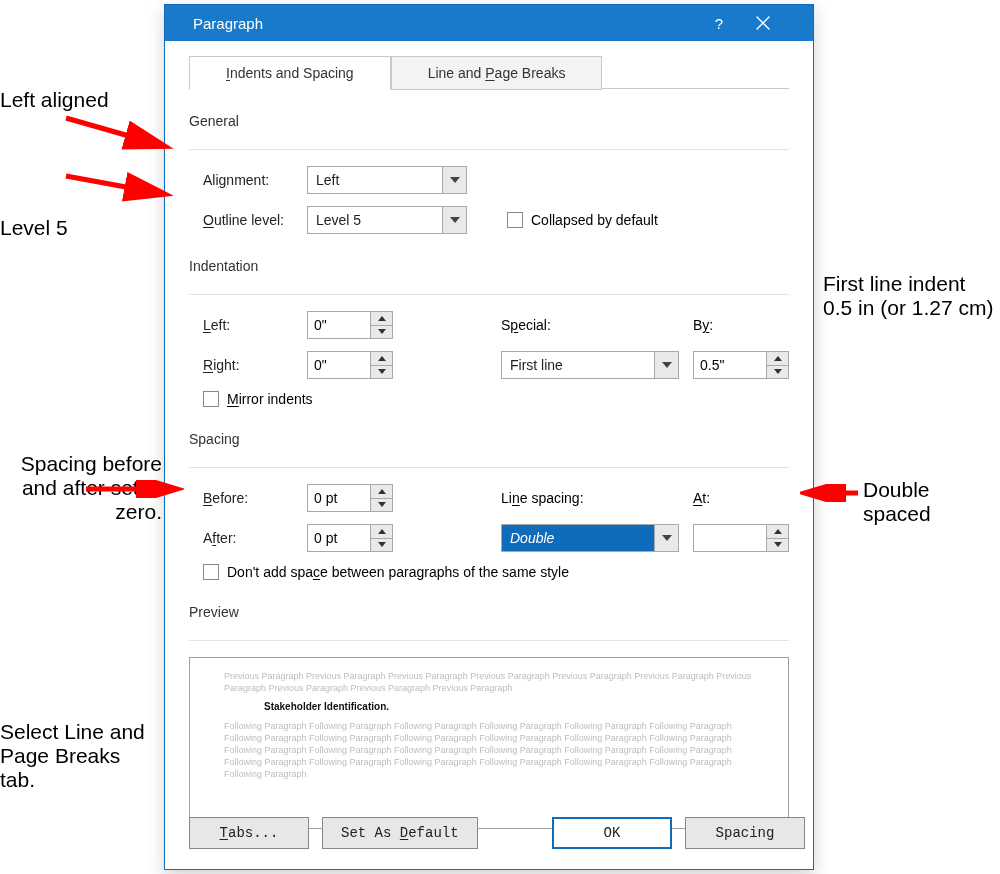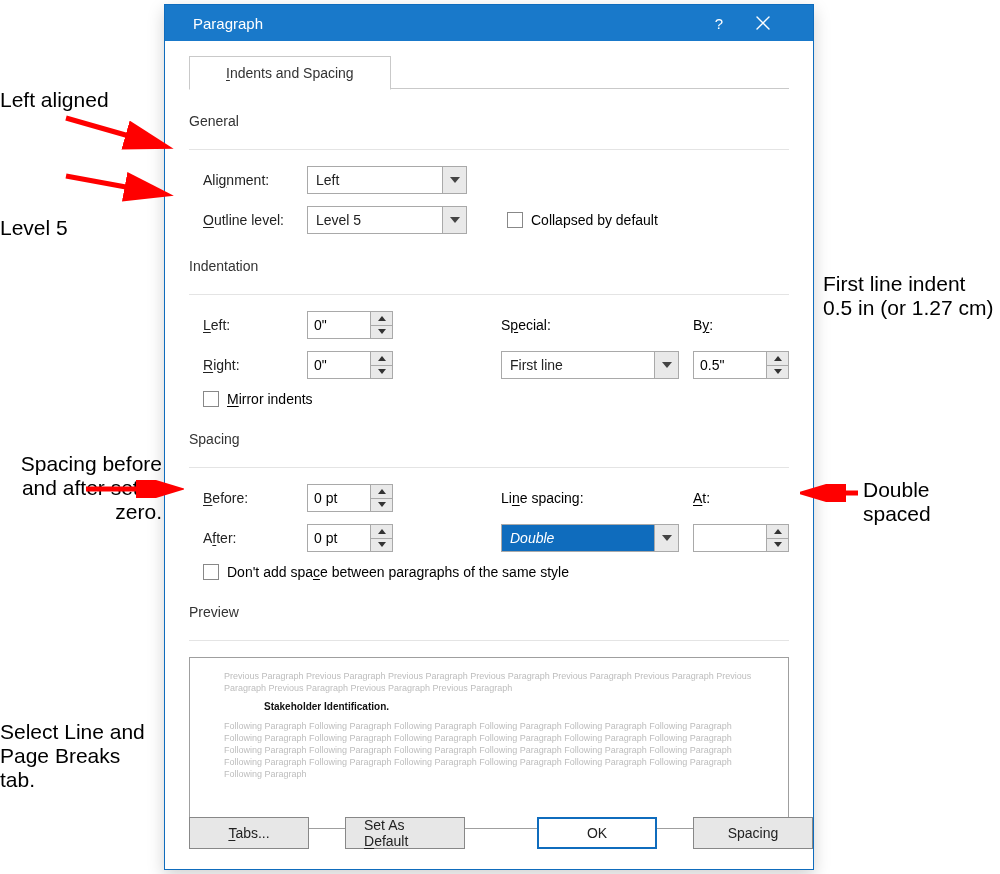--- a/index.html
+++ b/index.html
@@ -146,21 +146,21 @@
   }
   .preview-box .heading {
     color:#111; font-weight:bold; font-size:10px;
     padding: 6px 0 6px 40px;
     display:block;
   }
 
   .footer {
     position:absolute;
     left:24px; right:8px; bottom:20px;
-    display:flex; gap:36px;
+    display:flex; gap:13px;font-family:Liberation Mono, monospace;
   }
   .btn {
     height:32px;
     min-width:120px;
     border:1px solid #888;
     background:#e7e7e7;
     display:flex;align-items:center;justify-content:center;
     font-size:14px; color:#222;
     padding: 0 18px;
   }
@@ -198,20 +198,23 @@
           <path d="M1 1 L13 13 M13 1 L1 13" stroke-width="1.4" stroke-linecap="round"></path>
         </svg>
     </div>
   </div>
 
   <div class="body">
 
     <div class="tabs">
       <div class="tab active">
         <span><span class="und">I</span>ndents and Spacing</span>
+      </div>
+      <div class="tab">
+        <span>Line and <span class="und">P</span>age Breaks</span>
       </div>
     </div>
     <div class="tabline"></div>
 
     <div class="section">
       <div class="legend">General</div>
 
       <div class="row">
         <div class="lbl">Ali<span class="und">g</span>nment:</div>
         <div class="combo w1">

